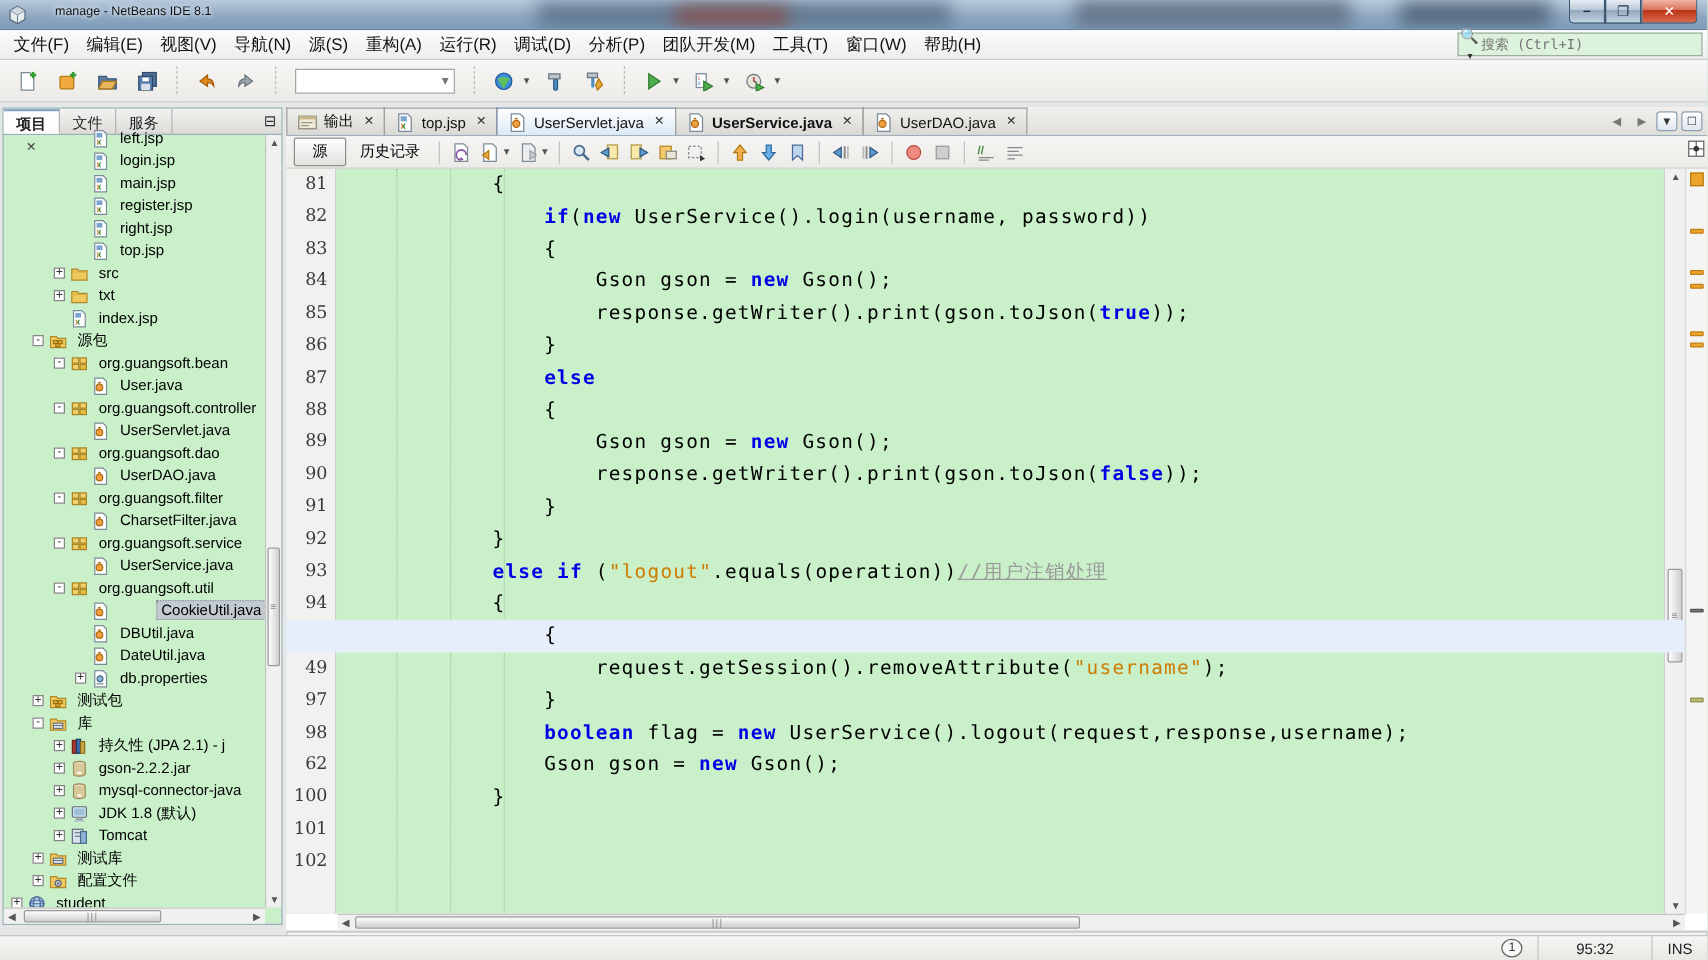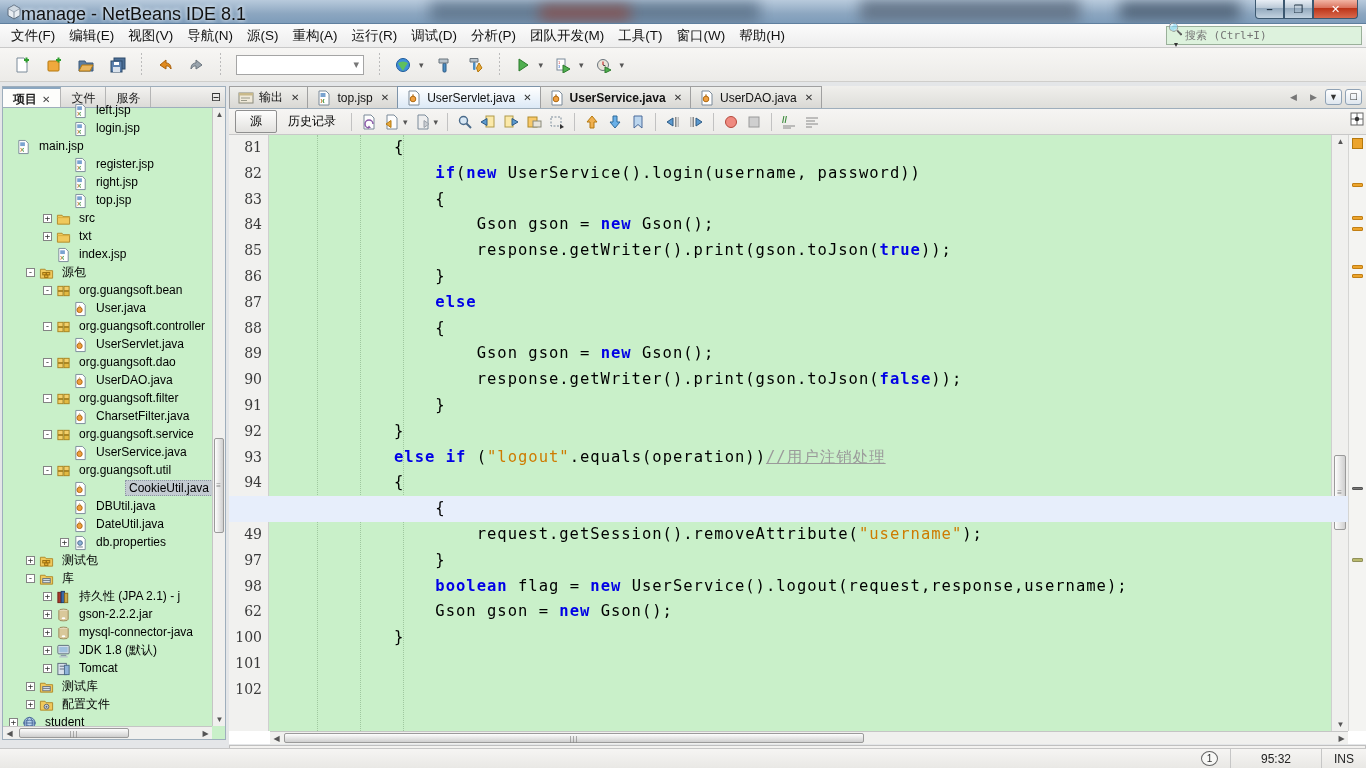--- a/index.html
+++ b/index.html
@@ -5,21 +5,21 @@
   * { margin:0; padding:0; box-sizing:border-box; }
   html,body { width:1366px; height:768px; overflow:hidden; font-family:"Liberation Sans","DejaVu Sans",sans-serif; }
   body { background:#e4e6e8; position:relative; font-size:12px; }
 
   
   #titlebar { position:absolute; left:0; top:0; width:1366px; height:24px;
     background:linear-gradient(#b8cadc,#8ca6c0 60%,#7e9cba); overflow:hidden;
     border-bottom:1px solid #5f7f9e; }
   .blob { position:absolute; filter:blur(7px); opacity:.85; }
   #titlebar .t-ico { position:absolute; left:6px; top:4px; width:16px; height:16px; }
-  #titlebar .t-txt { position:absolute; left:21px; top:4px; color:#111; font-size:18px;
+  #titlebar .t-txt { position:absolute; left:44px; top:4px; color:#111; font-size:10px;
     text-shadow:0 0 4px #dfeaf4,0 0 4px #dfeaf4; white-space:nowrap; }
   #wincontrols { position:absolute; right:8px; top:0; height:19px; display:flex; }
   .wbtn { width:29px; height:19px; border:1px solid #3c5870; border-top:none;
     background:linear-gradient(#e8eef5,#b9c8d6 45%,#93a9bd 46%,#c2d2e0);
     display:flex; align-items:center; justify-content:center; color:#1c2f40;
     font-size:11px; font-weight:bold; }
   .wbtn.first { border-radius:0 0 0 4px; }
   .wbtn.close { width:45px; border-radius:0 0 4px 0;
     background:linear-gradient(#f2b5a4,#d9705a 45%,#bc3418 46%,#d96a4e); color:#fff; }
 
@@ -45,21 +45,21 @@
     position:relative; margin:0 6px; }
   #cfgcombo:after { content:"▾"; position:absolute; right:4px; top:2px; color:#777; font-size:11px; }
   .ddarrow { color:#555; font-size:9px; margin-left:-2px; margin-right:2px; }
 
   
   #explorer { position:absolute; left:2px; top:86px; width:224px; height:654px;
     border:1px solid #9eaebc; background:#c9f0c9; }
   #exp-tabs { height:21px; background:linear-gradient(#f3f2f0,#dcdbd8);
     border-bottom:1px solid #9eaebc; display:flex; align-items:stretch; font-size:12px; }
   .ptab { padding:2px 10px 0 10px; border-right:1px solid #b5b5b5; color:#222; display:flex; gap:5px; align-items:center;}
-  .ptab.active { background:#fdfdfb; font-weight:bold; border-top:2px solid #8aa6c0; }
+  .ptab.active { background:#fdfdfb; font-weight:bold; border-top:2px solid #8aa6c0;flex-direction:column; }
   .ptab .x { color:#444; font-size:10px; font-weight:bold; }
   #exp-min { margin-left:auto; width:18px; display:flex; align-items:center; justify-content:center; color:#333; }
   #tree { position:absolute; left:0; top:21px; right:13px; bottom:13px; overflow:hidden; padding-top:0; }
   .trow { height:18px; display:flex; align-items:center; white-space:nowrap; font-size:12px; color:#000; }
   .trow .lbl { padding:0 3px; }
   .trow .lbl.sel { background:#c3cbd1; border:1px dotted #8b98a3;margin-left:32px; }
   .expd { width:9px; height:9px; border:1px solid #848484; background:#fff; color:#333;
     font-size:9px; line-height:7px; text-align:center; margin-right:4px; flex:none;
     font-family:"DejaVu Sans Mono",monospace; }
   .expd.none { visibility:hidden; }
@@ -338,21 +338,21 @@
         <span class="ticon" style="display: inline-flex;">
           <svg width="16" height="16" viewBox="0 0 16 16">
             <path d="M3 1h7l3 3v11H3z" fill="#fff" stroke="#7a8a99"></path>
             <rect x="4.5" y="3" width="5" height="4" fill="#7aa3d0"></rect>
             <path d="M5 9 q2 2 0 4" stroke="#c87b2e" fill="none"></path>
             <path d="M8 9 q-2 2 0 4" stroke="#2e8a2e" fill="none"></path>
           </svg>
         </span>
         <span class="lbl">login.jsp</span>
       </div>
-      <div class="trow" style="">
+      <div class="trow" style="padding-left: 57px;">
         <span class="expd none">+</span>
         <span class="ticon" style="display: inline-flex;">
           <svg width="16" height="16" viewBox="0 0 16 16">
             <path d="M3 1h7l3 3v11H3z" fill="#fff" stroke="#7a8a99"></path>
             <rect x="4.5" y="3" width="5" height="4" fill="#7aa3d0"></rect>
             <path d="M5 9 q2 2 0 4" stroke="#c87b2e" fill="none"></path>
             <path d="M8 9 q-2 2 0 4" stroke="#2e8a2e" fill="none"></path>
           </svg>
         </span>
         <span class="lbl">main.jsp</span>

